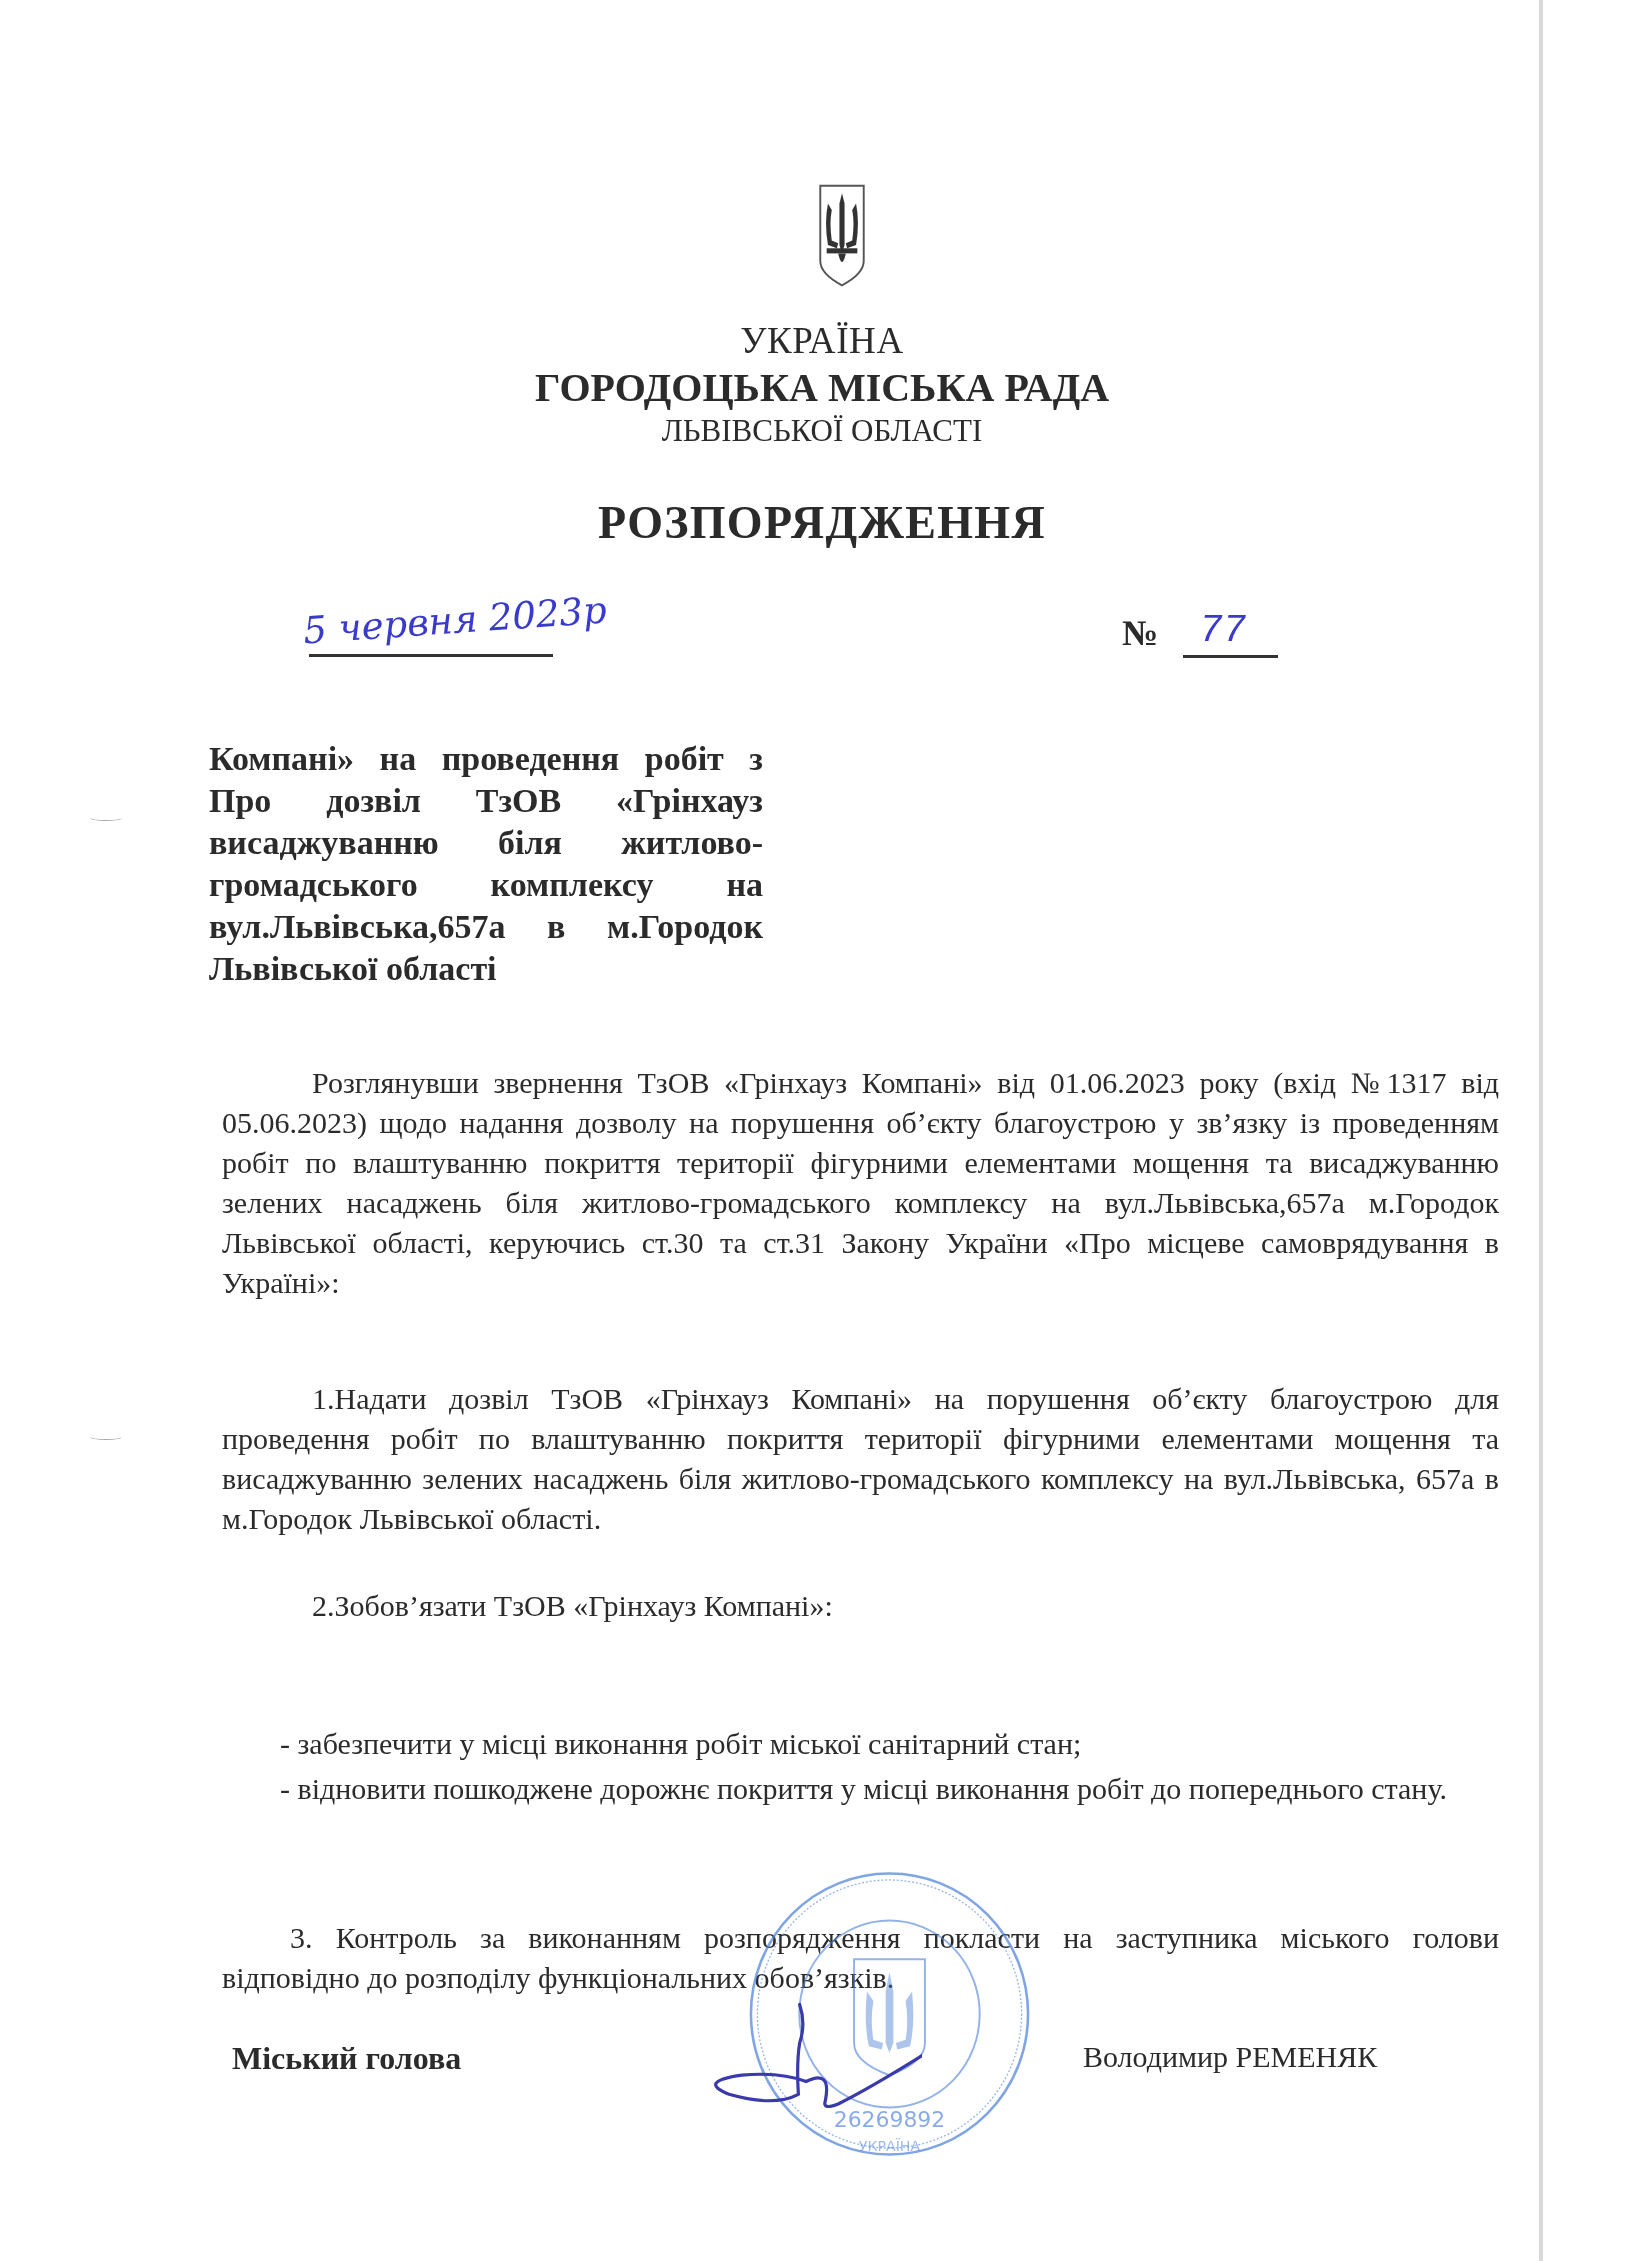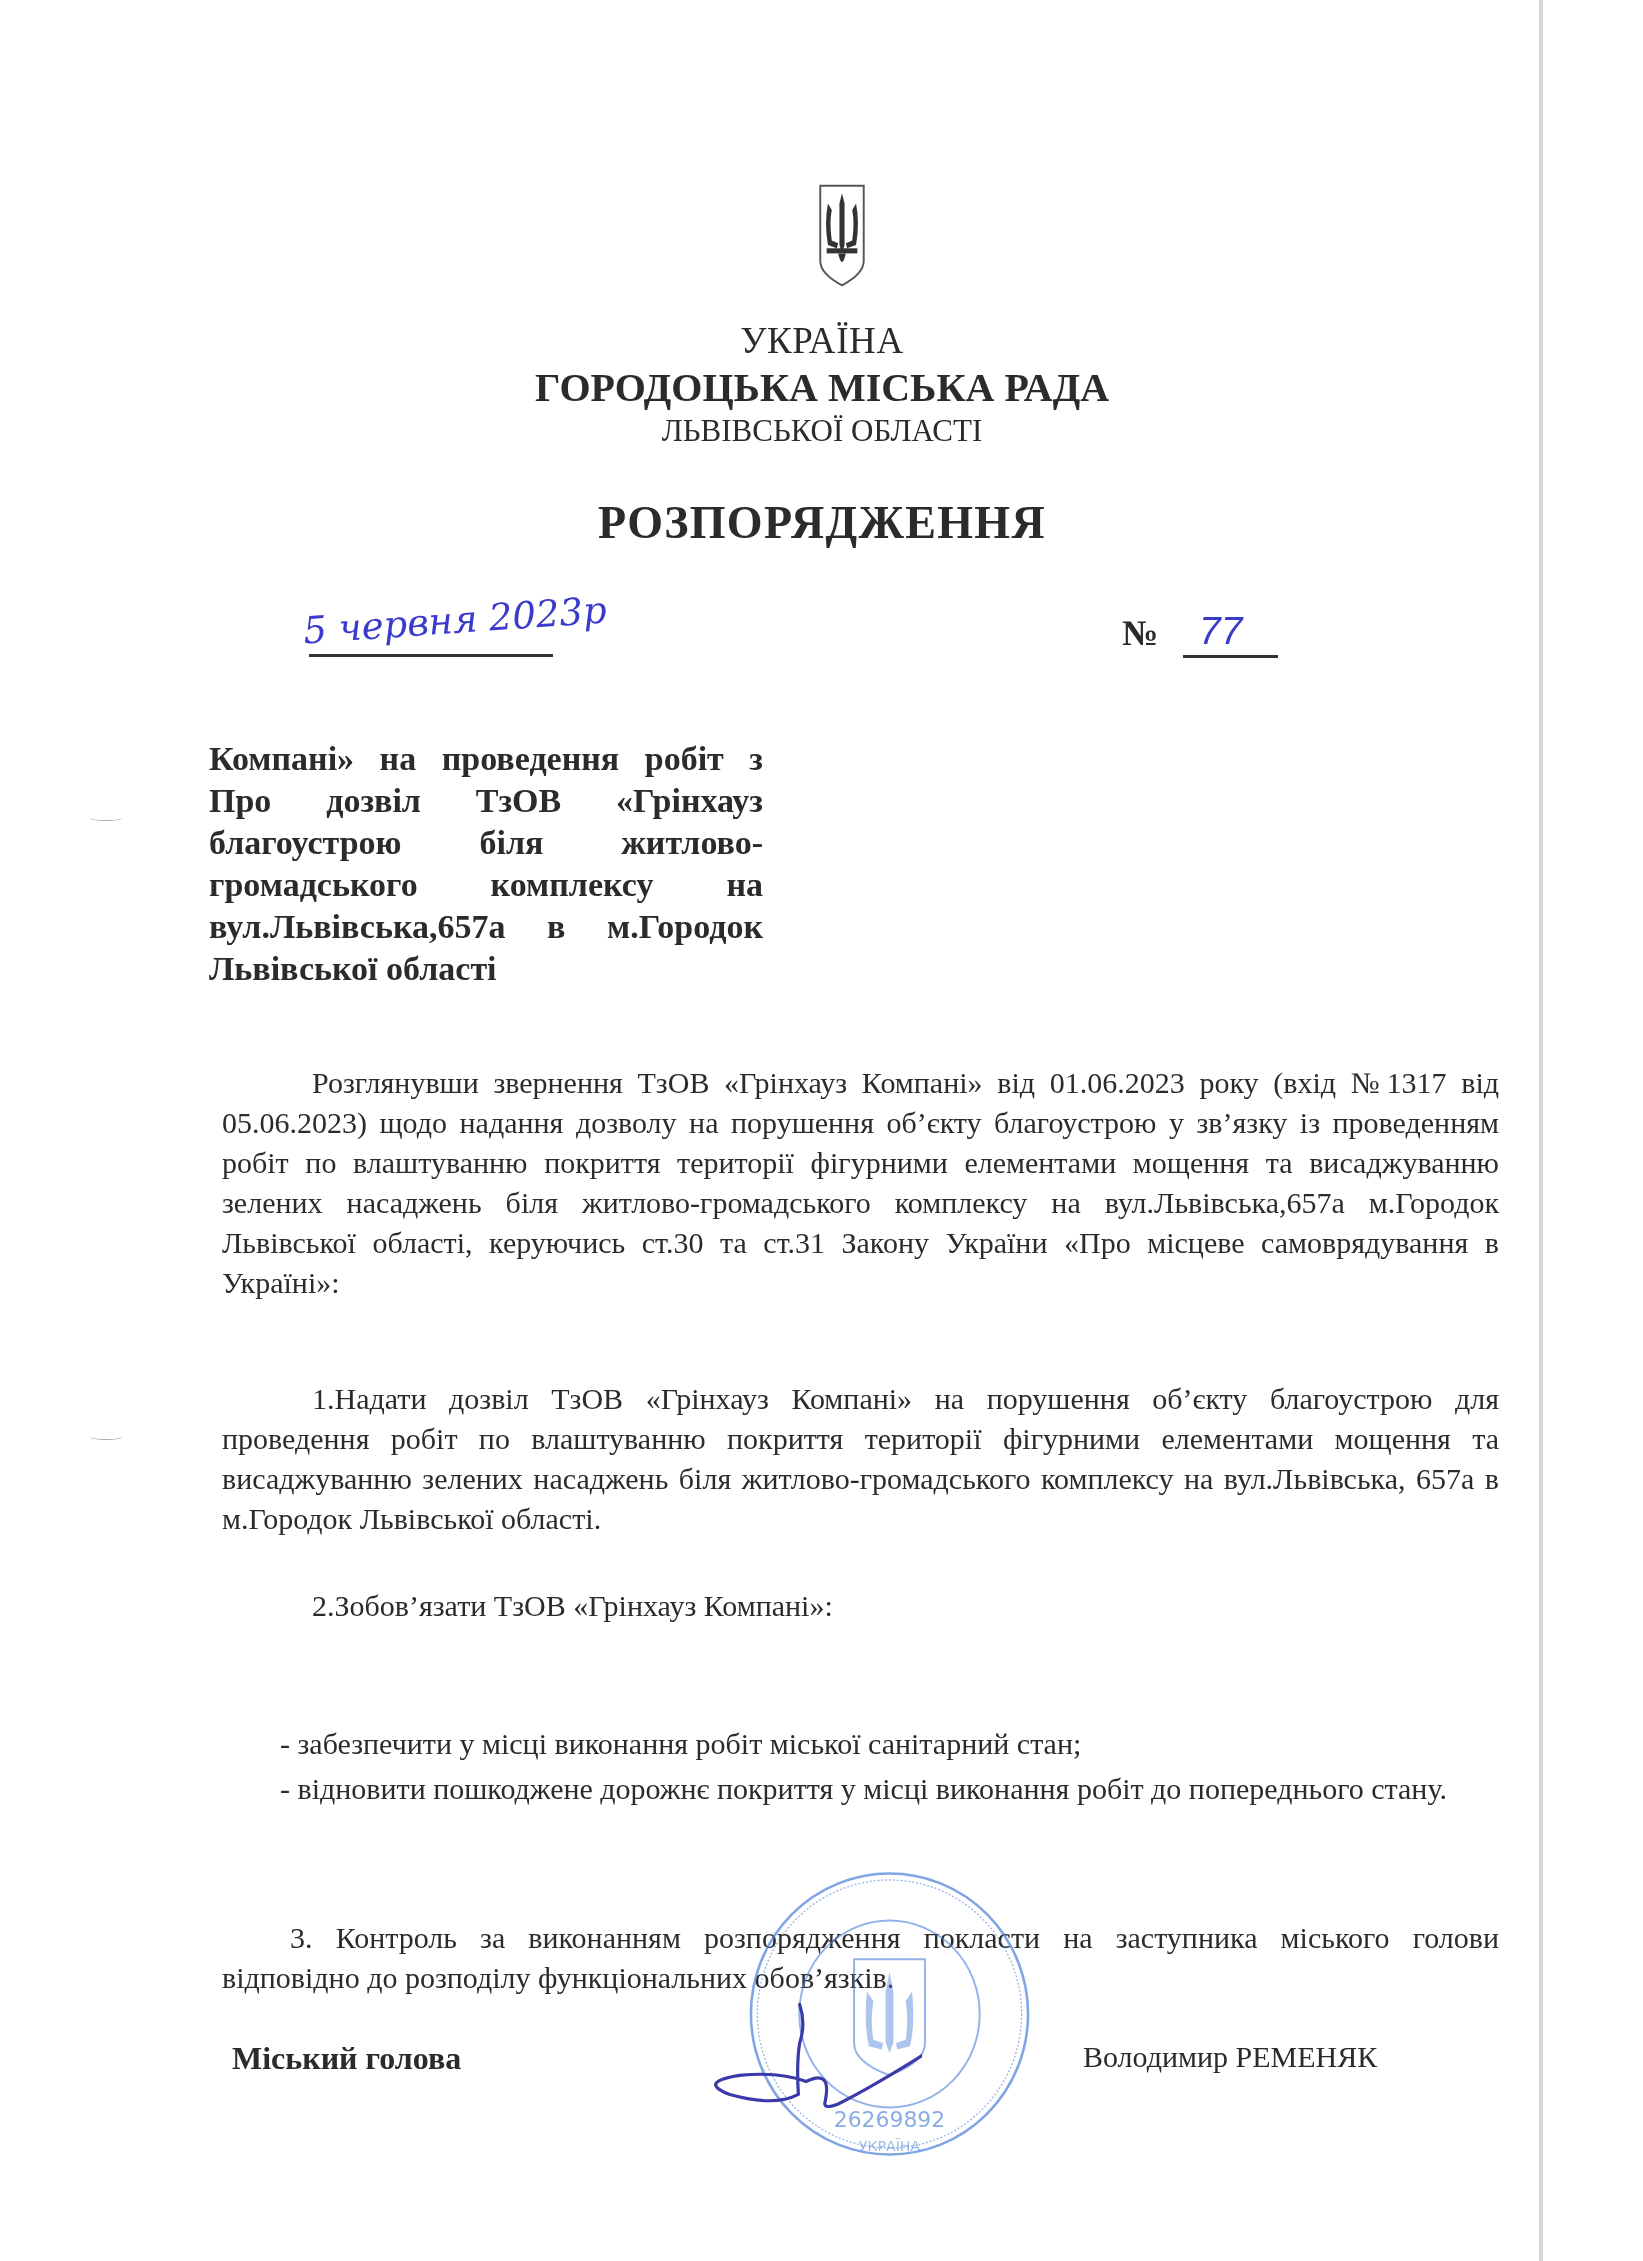--- a/index.html
+++ b/index.html
@@ -11,21 +11,21 @@
   .coat { position: absolute; left: 819px; top: 184px; width: 46px; height: 103px; }
   .h-country { top: 319px; font-size: 37px; letter-spacing: 0.6px; }
   .h-council { top: 364px; font-size: 40px; font-weight: bold; text-align: center; }
   .h-region  { top: 413px; font-size: 31px; }
   .h-doctype { top: 496px; font-size: 46px; font-weight: bold; letter-spacing: 1.3px; }
   .date-line { position: absolute; left: 309px; top: 654px; width: 244px; height: 3.2px; background: #333; }
   .date-hand { position: absolute; left: 303px; top: 599px; font-family: "DejaVu Serif", serif; font-style: italic;
                font-size: 37px; color: #3a3acc; transform: rotate(-4deg); }
   .no-label { position: absolute; left: 1122px; top: 612px; font-size: 36px; font-weight: bold; }
   .no-line { position: absolute; left: 1183px; top: 655px; width: 95px; height: 3.2px; background: #333; }
-  .no-hand { position: absolute; left: 1199px; top: 609px; font-family: Liberation Sans, sans-serif; font-style: italic;
+  .no-hand { position: absolute; left: 1199px; top: 609px; font-family: Liberation Mono, monospace; font-style: italic;
              font-size: 39px; color: #3a3acc; }
   .subject { position: absolute; left: 209px; top: 738px; width: 554px; font-size: 34px; font-weight: bold;
              line-height: 42px; text-align: justify; text-align-last: left; }
   .subject span { display: block; text-align: justify; text-align-last: justify; }
   .subject span.last { text-align-last: left; }
   .body { position: absolute; left: 206px; width: 1309px; font-size: 30px; line-height: 40px; }
   .para { text-align: justify; margin: 16px; }
   .indent { text-indent: 90px; }
   .p1 { top: 1047px; }
   .p2 { top: 1363px; }
@@ -62,21 +62,21 @@
 
   <div class="date-hand">5 червня 2023р</div>
   <div class="date-line"></div>
   <div class="no-label">№</div>
   <div class="no-hand">77</div>
   <div class="no-line"></div>
 
   <div class="subject">
     <span>Компані» на проведення робіт з</span>
     <span>Про дозвіл ТзОВ «Грінхауз</span>
-    <span>благоустрою біля житлово-</span>
+    <span>висаджуванню біля житлово-</span>
     <span>громадського комплексу на</span>
     <span>вул.Львівська,657а в м.Городок</span>
     <span class="last">Львівської області</span>
   </div>
 
   <div class="body p1">
     <p class="para indent">Розглянувши звернення ТзОВ «Грінхауз Компані» від 01.06.2023 року (вхід №1317 від 05.06.2023) щодо надання дозволу на порушення об’єкту благоустрою у зв’язку із проведенням робіт по влаштуванню покриття території фігурними елементами мощення та висаджуванню зелених насаджень біля житлово-громадського комплексу на вул.Львівська,657а м.Городок Львівської області, керуючись ст.30 та ст.31 Закону України «Про місцеве самоврядування в Україні»:</p>
   </div>
   <div class="body p2">
     <p class="para indent">1.Надати дозвіл ТзОВ «Грінхауз Компані» на порушення об’єкту благоустрою для проведення робіт по влаштуванню покриття території фігурними елементами мощення та висаджуванню зелених насаджень біля житлово-громадського комплексу на вул.Львівська, 657а в м.Городок Львівської області.</p>

